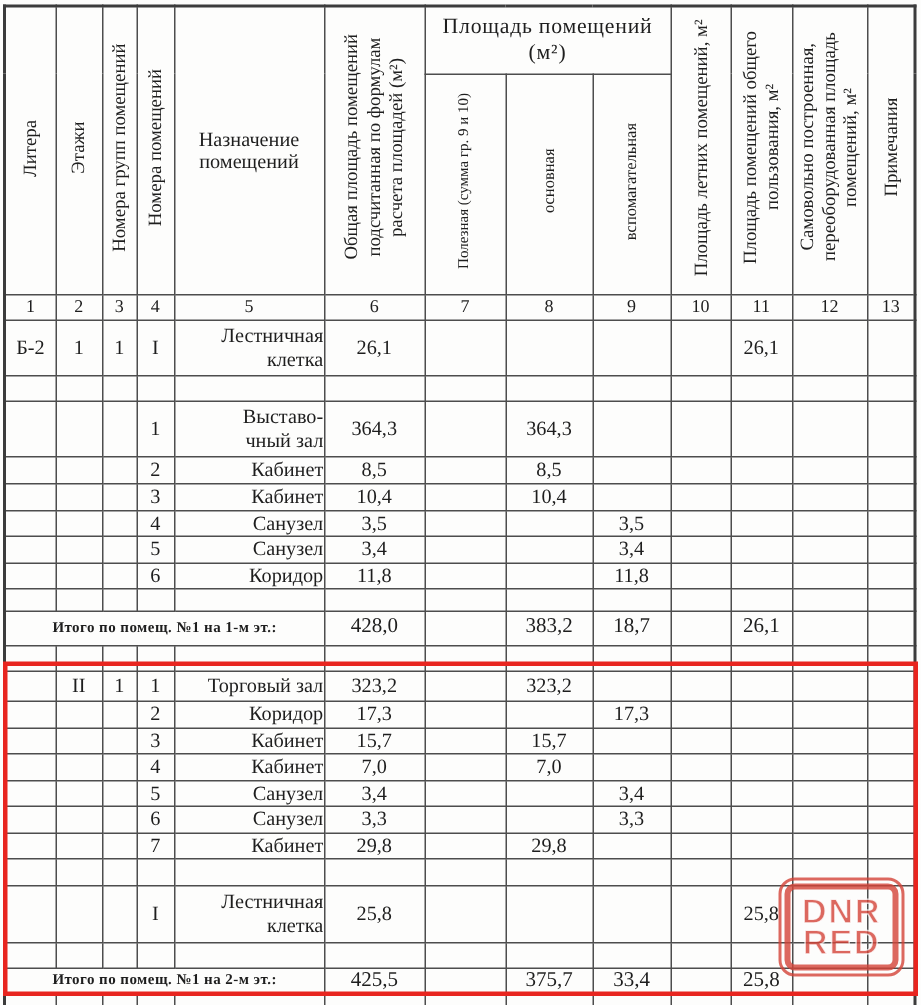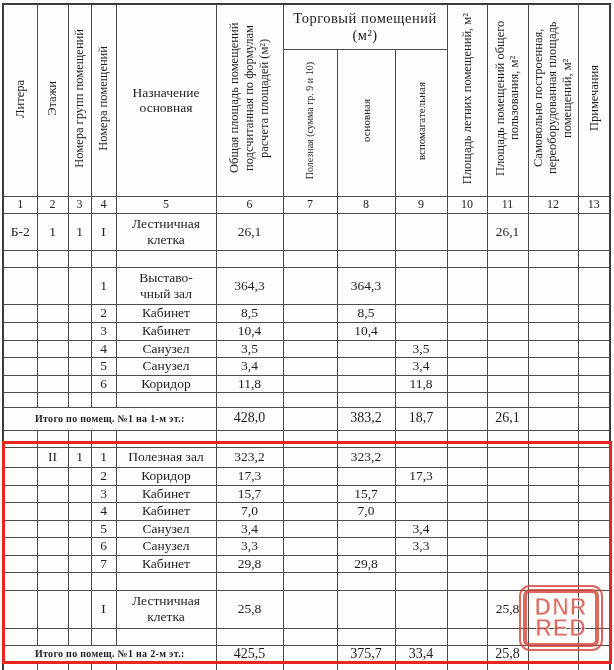--- a/index.html
+++ b/index.html
@@ -30,21 +30,21 @@
     white-space:normal;
     line-height:1.15;
     font-size:12.5px;
     max-height:182px;
   }
   .vt.c6{font-size:12.5px;max-height:184px;line-height:1.2;}
   .vt.sub{max-height:140px;font-size:11px;}
   .vt.sub.narrow{font-size:10px;}
   .hz{font-size:13.5px;white-space:pre-line;}
   th.num{font-size:12px;font-weight:normal;}
-  td.name-cell{white-space:pre-line;}
+  td.name-cell{white-space:pre-line;text-align:right;}
   td.total-label{font-weight:bold;font-size:10px;letter-spacing:.3px;}
   td.total-val{font-weight:normal;font-size:14px;}
   
   .highlight-box{
     position:absolute;left:2px;top:441px;width:604px;height:217px;
     border:3px solid #e8251f;pointer-events:none;
   }
   
   .watermark{
     position:absolute;left:519px;top:585px;width:84px;height:66px;
@@ -82,24 +82,24 @@
       <col style="width:32px">
     </colgroup>
     <thead>
       <tr class="hrow-top">
         <th rowspan="2"><div class="vt">Литера</div></th>
         <th rowspan="2"><div class="vt">Этажи</div></th>
         <th rowspan="2"><div class="vt">Номера групп помещений</div></th>
         <th rowspan="2"><div class="vt">Номера помещений</div></th>
         <th rowspan="2">
             <div class="hz">Назначение
-основная</div>
+помещений</div>
           </th>
         <th rowspan="2"><div class="vt c6">Общая площадь помещений подсчитанная по формулам расчета площадей (м²)</div></th>
-        <th colspan="3" class="group">Торговый  помещений
+        <th colspan="3" class="group">Площадь  помещений
 (м²)</th>
         <th rowspan="2"><div class="vt">Площадь летних помещений, м²</div></th>
         <th rowspan="2"><div class="vt">Площадь помещений общего пользования, м²</div></th>
         <th rowspan="2"><div class="vt">Самовольно построенная, переоборудованная площадь помещений, м²</div></th>
         <th rowspan="2"><div class="vt">Примечания</div></th>
       </tr>
       <tr class="hrow-sub">
         <th><div class="vt sub narrow">Полезная (сумма гр. 9 и 10)</div></th>
         <th><div class="vt sub">основная</div></th>
         <th><div class="vt sub">вспомагательная</div></th>
@@ -282,21 +282,21 @@
           <td></td>
           <td></td>
           <td></td>
           <td></td>
         </tr>
         <tr style="height: 20px;">
           <td></td>
           <td>II</td>
           <td>1</td>
           <td>1</td>
-          <td class="name-cell">Полезная зал</td>
+          <td class="name-cell">Торговый зал</td>
           <td>323,2</td>
           <td></td>
           <td>323,2</td>
           <td></td>
           <td></td>
           <td></td>
           <td></td>
           <td></td>
         </tr>
         <tr style="height: 18px;">

